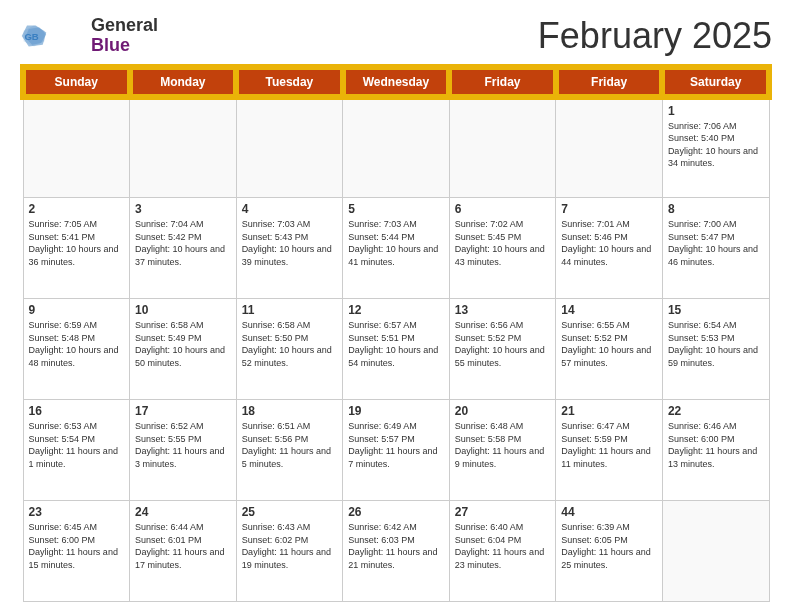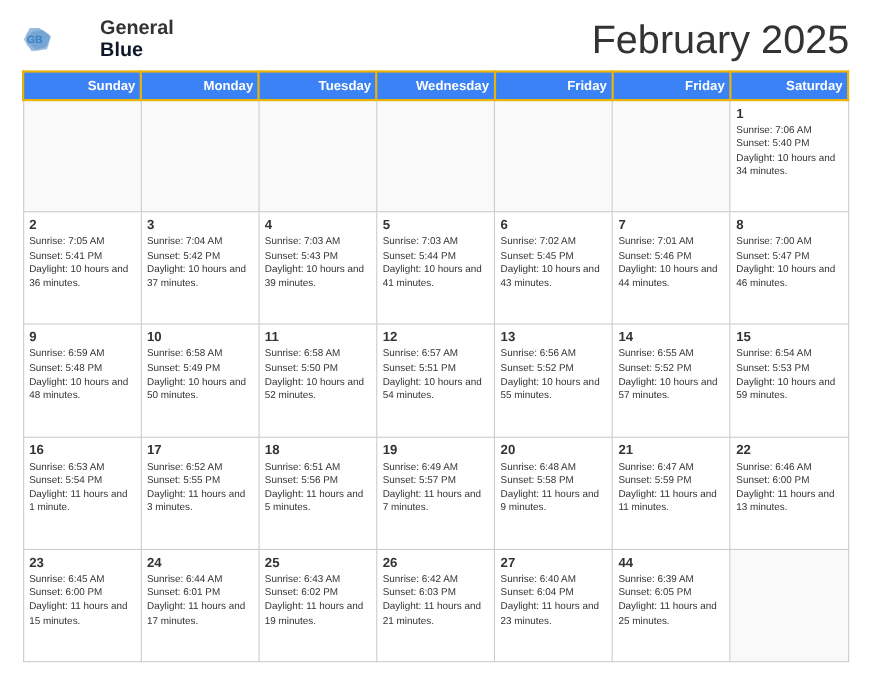--- a/index.html
+++ b/index.html
@@ -28,21 +28,21 @@
       align-items: center;
       gap: 2px;
     }
     .logo-text {
       font-size: 18px;
       font-weight: bold;
       line-height: 1.1;
       margin-left: 41px;
     }
     .logo-general { color: #333; }
-    .logo-blue { color: #0f172a; }
+    .logo-blue { color: #701a75; }
     .logo-icon {
       width: 28px;
       height: 28px;
     }
     .title-block {
       text-align: right;
       margin-left: 48px;
     }
     .month-title {
       font-size: 36px;
@@ -55,27 +55,27 @@
       color: #555;
     }
     .calendar {
       flex: 1;
       border: 1px solid #ccc;
       border-collapse: collapse;
       width: 100%;
       table-layout: fixed;
     }
     .calendar th {
-      background-color: #3b82f6;
+      background-color: #c2410c;
       color: white;
       font-size: 12px;
       font-weight: bold;
       padding: 5px 4px;
-      text-align: right;
-      border: 2px solid #eab308;
+      text-align: center;
+      border: 6px solid #eab308;
     }
     .calendar td {
       border: 1px solid #ccc;
       vertical-align: top;
       padding: 4px 5px;
       font-size: 9.5px;
       color: #333;
       height: 78px;
       background: #fff;
     }

